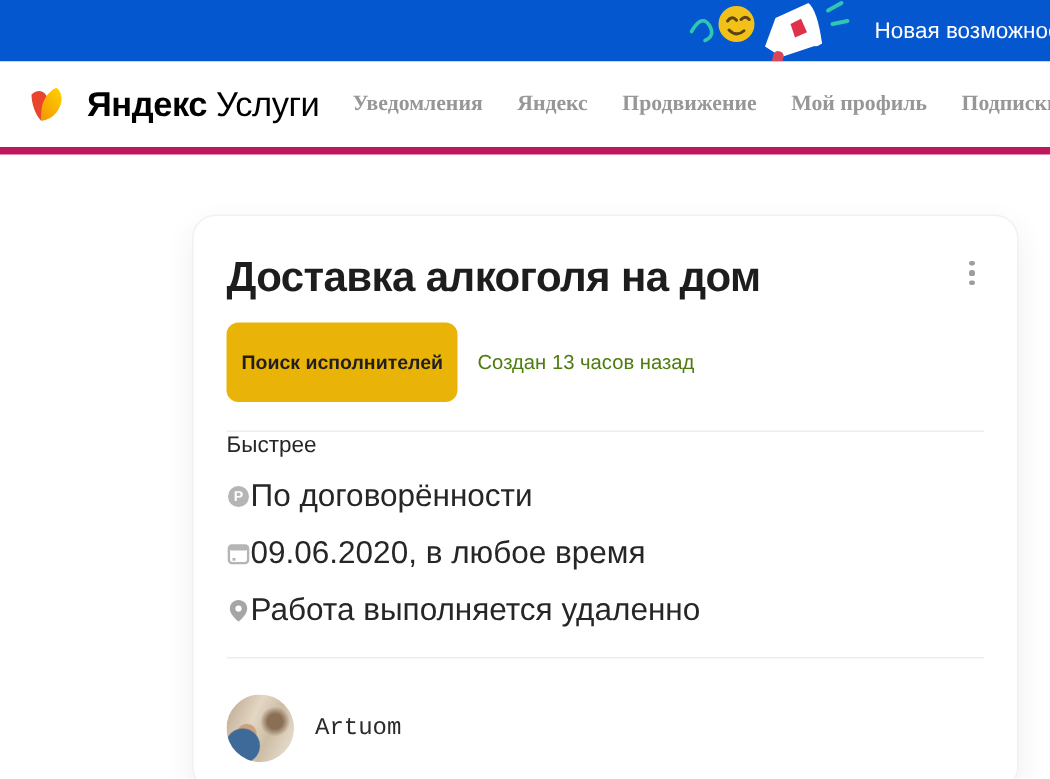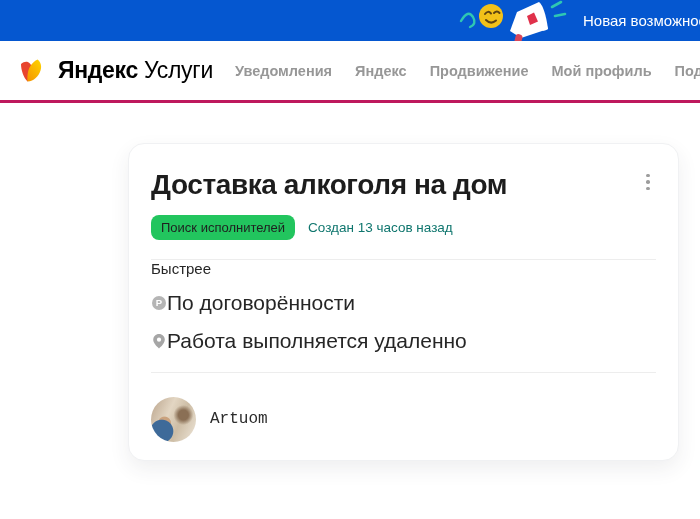--- a/index.html
+++ b/index.html
@@ -8,49 +8,49 @@
 
   
   .banner { position:absolute; left:0; top:0; width:700px; height:41px;
     background:#0557d0; overflow:hidden; }
   .banner-deco { position:absolute; left:455px; top:-1px; width:125px; height:46px; }
   .banner-text { position:absolute; left:583px; top:0; height:41px; line-height:41px;
     color:#ffffff; font-size:15px; white-space:nowrap; }
 
   
   .nav { position:absolute; left:0; top:41px; width:700px; height:62px;
-    background:#ffffff; border-bottom:3px solid #be185d;
+    background:#ffffff; border-bottom:5px solid #be185d;
     display:flex; align-items:center; }
   .brand { display:flex; align-items:center; margin-left:18px; cursor:pointer; }
   .brand-mark { width:32px; height:30px; margin-right:8px; }
   .brand-text { font-size:23px; color:#000; letter-spacing:-0.3px; white-space:nowrap; }
   .brand-first { font-weight:bold; }
   .brand-second { font-weight:normal; margin-left:6px; }
   .nav-items { display:flex; gap:23px; margin-left:22px; white-space:nowrap; }
-  .nav-item { font-size:14.5px; font-weight:bold; color:#979797; cursor:pointer; }
+  .nav-item { font-size:14.5px; font-weight:bold; color:#979797; cursor:pointer;font-family:Liberation Serif, serif; }
 
   
   .main { position:absolute; left:16px; top:104px; width:700px; height:415px; background:#fff; }
   .card { position:absolute; left:112px; top:39px; width:551px;
     background:#ffffff; border:1px solid #f0f1f3; border-radius:16px;
     box-shadow:0 8px 20px rgba(45,55,70,0.08);
     padding:24px 22px 18px 22px; }
   .kebab { position:absolute; top:26px; right:20px; width:20px; height:24px;
     display:flex; flex-direction:column; align-items:center; justify-content:center;
     gap:3px; cursor:pointer; }
   .kebab i { width:3.5px; height:3.5px; border-radius:50%; background:#9d9d9d; display:block; }
 
   .card-title { font-size:28px; font-weight:bold; color:#1d1d1d;
     letter-spacing:-0.4px; line-height:1.2; padding-right:40px; }
   .card-cats { margin-top:9px; font-size:15px; color:#2b2b2b; }
   .cat-sep { color:#6e6e6e; margin:0 6px; }
   .badge-row { margin-top:13px; display:flex; align-items:center; }
-  .badge { background:#22c55e; border-radius:8px; padding:5px 10px;
-    font-size:13px; font-weight:normal; color:#1f1f1f; }
-  .created { margin-left:13px; font-size:13.5px; color:#0f766e; }
+  .badge { background:#eab308; border-radius:8px; padding:19px 10px;
+    font-size:13px; font-weight:bold; color:#1f1f1f; }
+  .created { margin-left:13px; font-size:13.5px; color:#4d7c0f; }
 
   .divider { border:none; border-top:1px solid #ededed; margin:19px 0 0 0; }
 
   .desc { font-size:15px; color:#262626; }
   .detail-row { margin-top:14px; display:flex; align-items:center; }
   .detail-icon { width:16px; height:16px; flex:0 0 16px; }
   .detail-text { font-size:21px; color:#262626; }
 
   .author-row { margin-top:12px; padding-top:12px; display:flex; align-items:center; }
   .avatar { width:45px; height:45px; border-radius:50%; overflow:hidden; flex:0 0 45px;
@@ -135,20 +135,28 @@
     <div class="desc">Быстрее</div>
 
     <div class="detail-row">
       <svg class="detail-icon" viewBox="0 0 16 16">
         <circle cx="8" cy="8" r="7" fill="#b5b5b5"></circle>
         <text x="8" y="11.3" text-anchor="middle" font-size="9.5" font-weight="bold" font-family="Liberation Sans, sans-serif" fill="#ffffff">Р</text>
       </svg>
       <span class="detail-text">По договорённости</span>
     </div>
 
+    <div class="detail-row">
+      <svg class="detail-icon" viewBox="0 0 16 16">
+        <rect x="1.6" y="2.6" width="12.8" height="11.8" rx="2" fill="none" stroke="#b5b5b5" stroke-width="1.6"></rect>
+        <rect x="1.6" y="2.6" width="12.8" height="3.4" rx="1.6" fill="#b5b5b5"></rect>
+        <rect x="4" y="11" width="2" height="1.8" fill="#b5b5b5"></rect>
+      </svg>
+      <span class="detail-text">09.06.2020, в любое время</span>
+    </div>
 
     <div class="detail-row">
       <svg class="detail-icon" viewBox="0 0 16 16">
         <path d="M8 1 C4.7 1 2.2 3.6 2.2 6.8 C2.2 11 8 15.4 8 15.4 C8 15.4 13.8 11 13.8 6.8 C13.8 3.6 11.3 1 8 1 Z" fill="#a6a6a6"></path>
         <circle cx="8" cy="6.7" r="2.1" fill="#ffffff"></circle>
       </svg>
       <span class="detail-text">Работа выполняется удаленно</span>
     </div>
 
     <hr class="divider">

